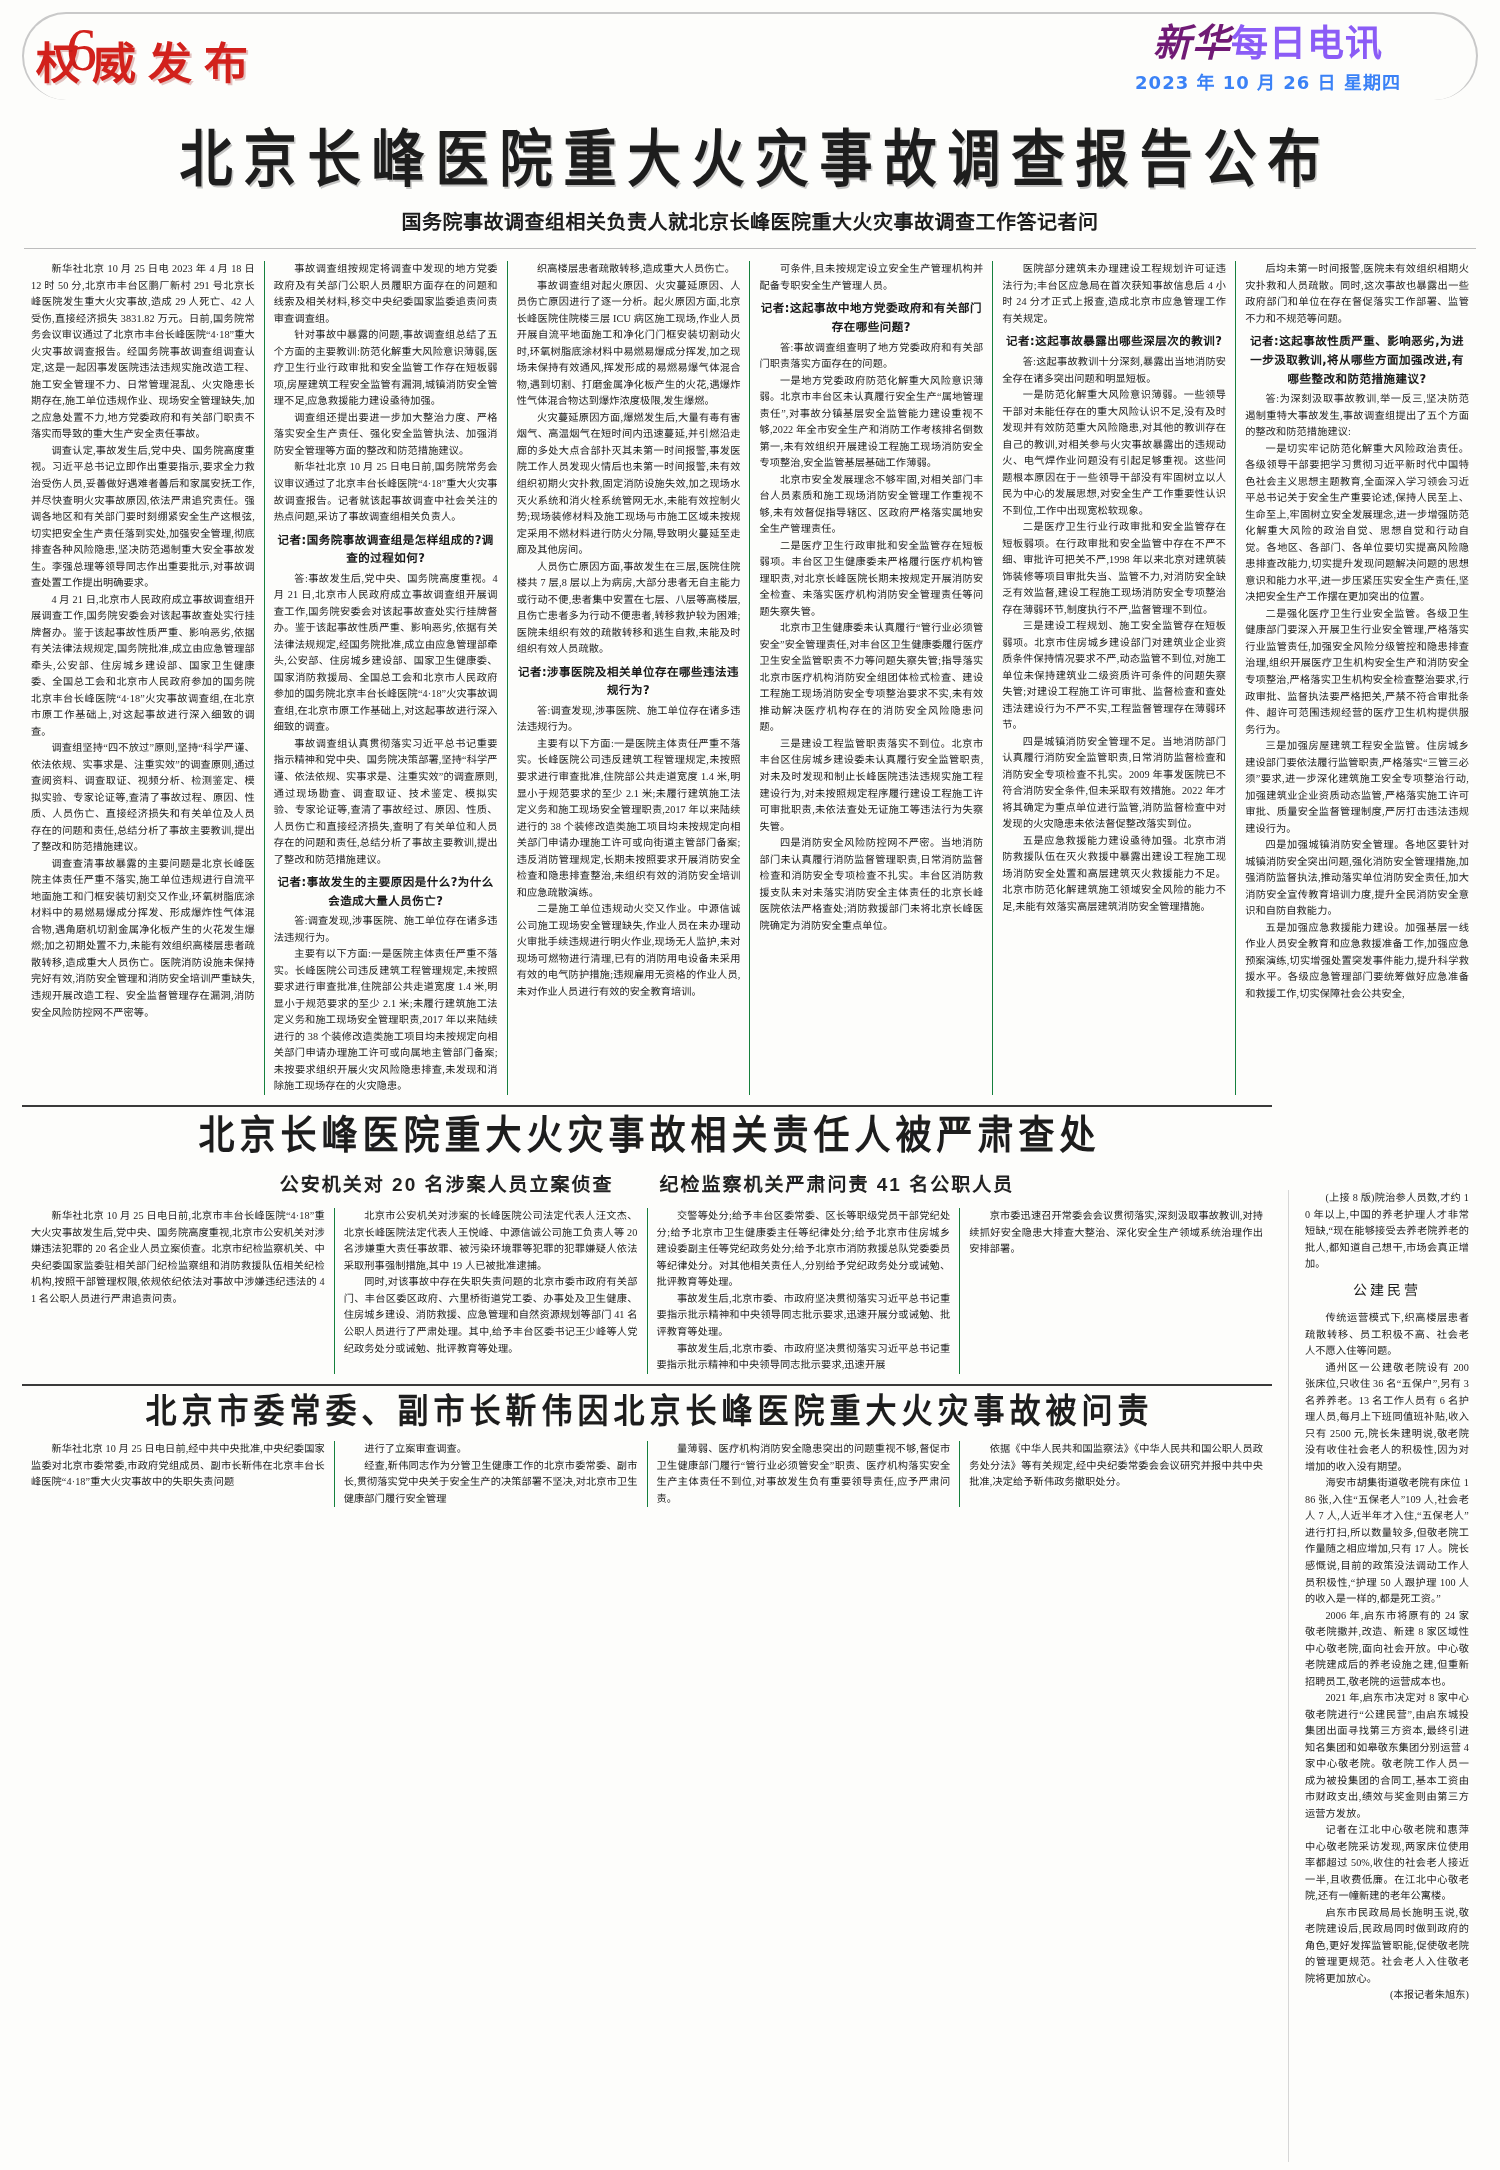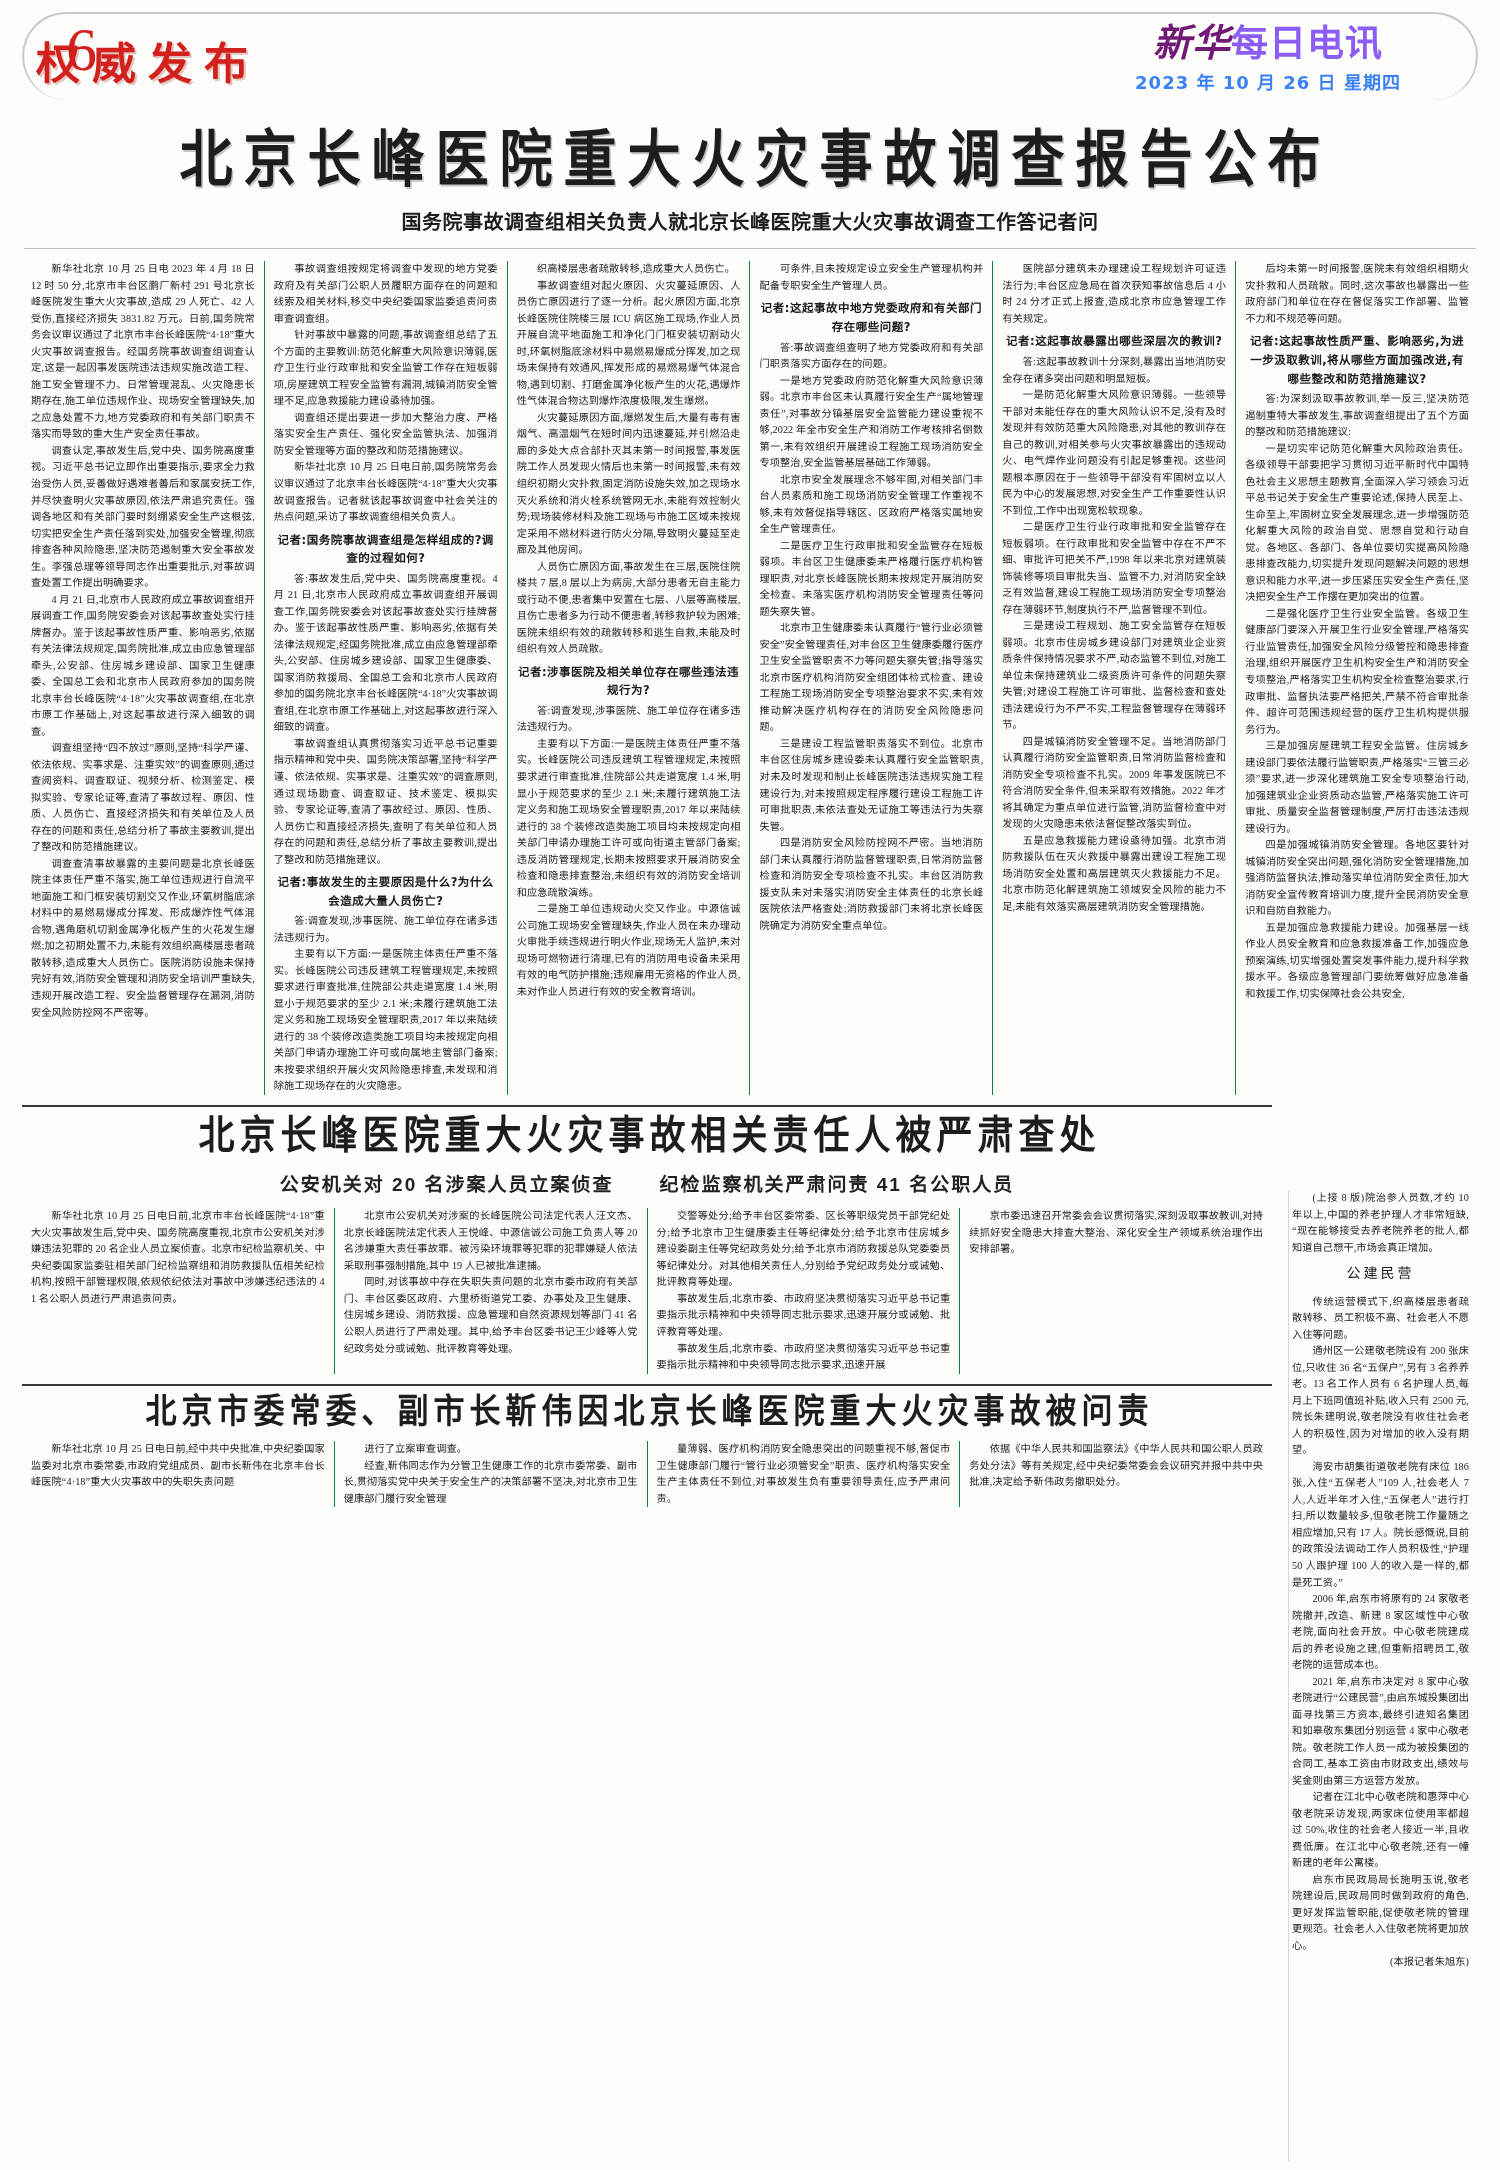--- a/index.html
+++ b/index.html
@@ -135,21 +135,21 @@
     margin-top:13px;
     text-align:center;
     font-family:Liberation Sans, sans-serif;
     font-size:19px;font-weight:700;color:#222;
     letter-spacing:2px;
   }
   .sec-sub .sp{display:inline-block;width:46px;}
   
   .rail{
     width:190px;flex:0 0 190px;
-    padding-left:3px;
+    padding-left:16px;
     border-left:1px solid #d6d6d6;
     border-right:none;
   }
   .rail p{font-size:10.2px;}
   .rail .rail-head{
     text-indent:0;text-align:center;font-weight:400;
     font-family:"DejaVu Sans","Liberation Sans",sans-serif;
     font-size:14px;margin:6px 0 9px 0;letter-spacing:3px;
   }
 </style>

